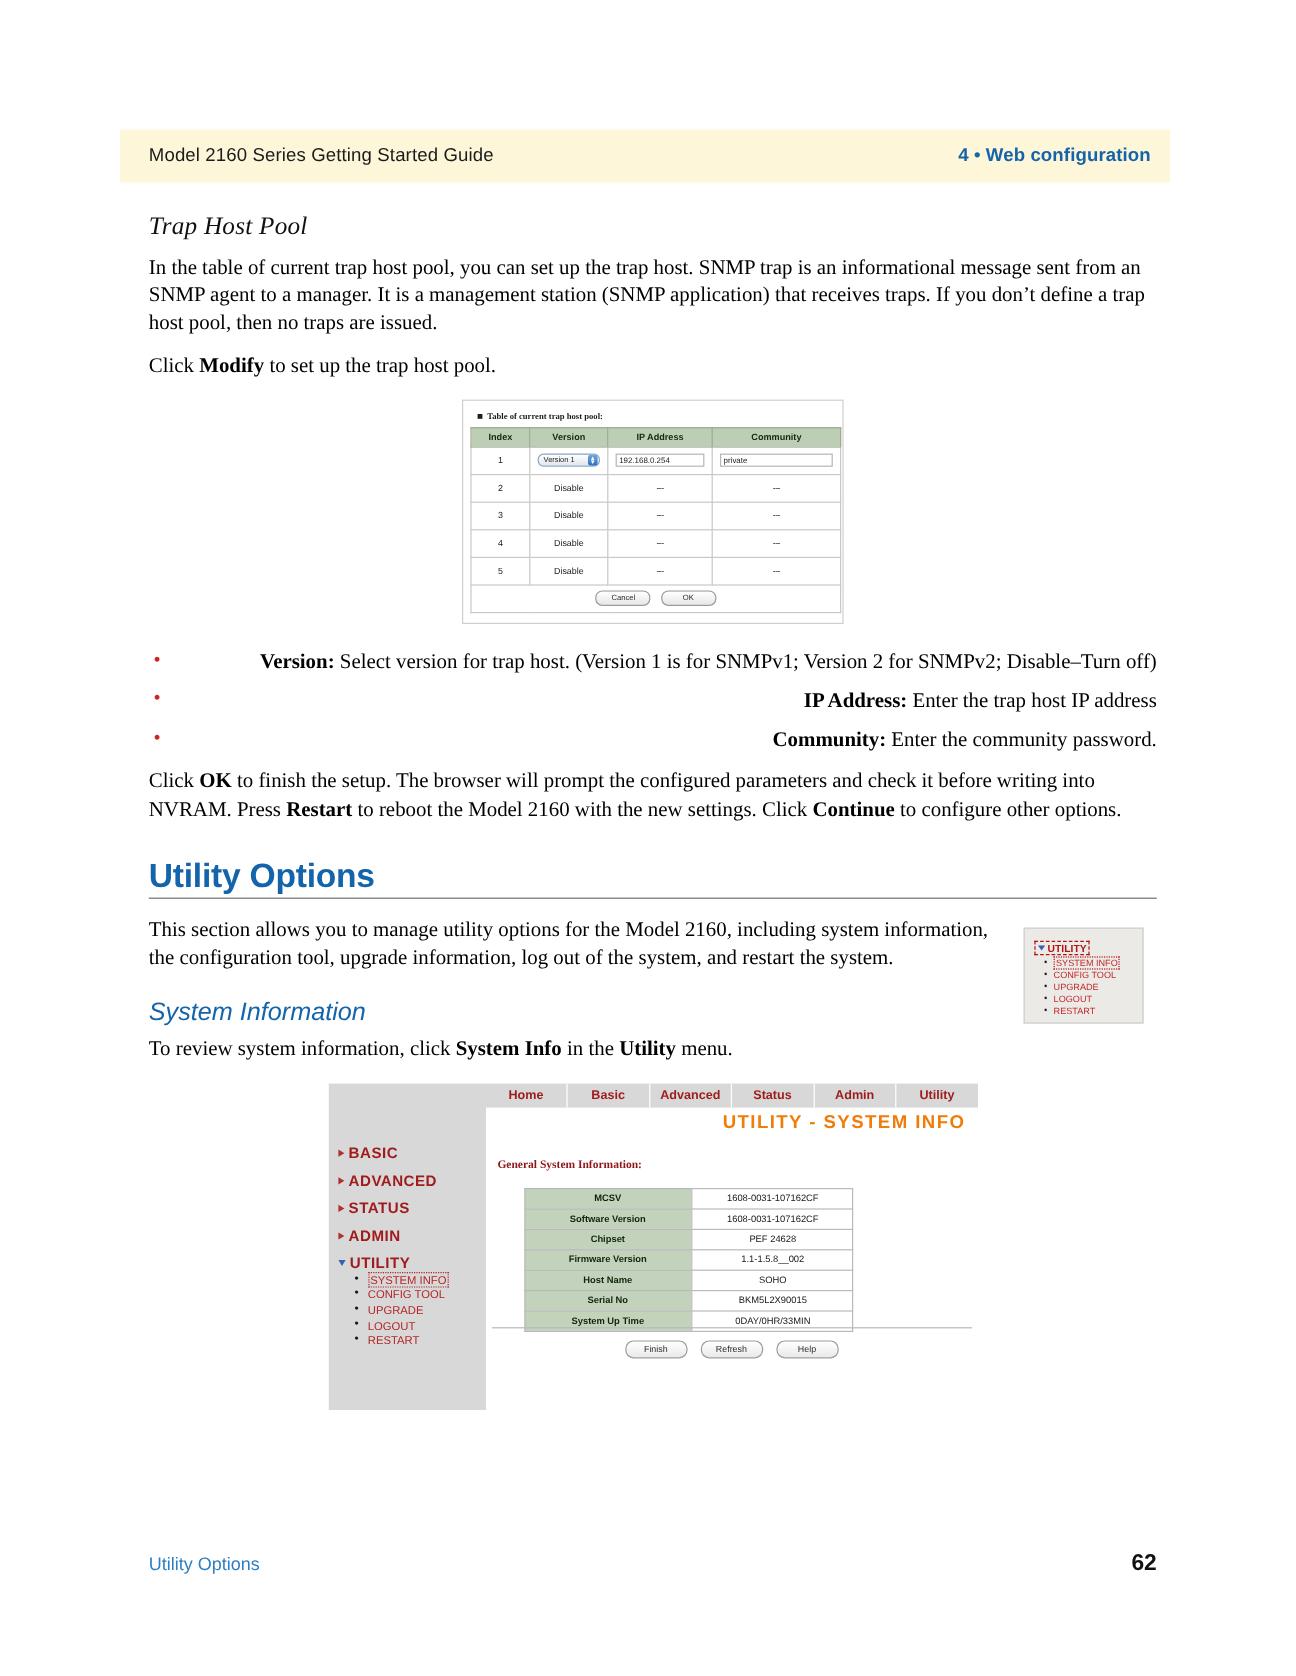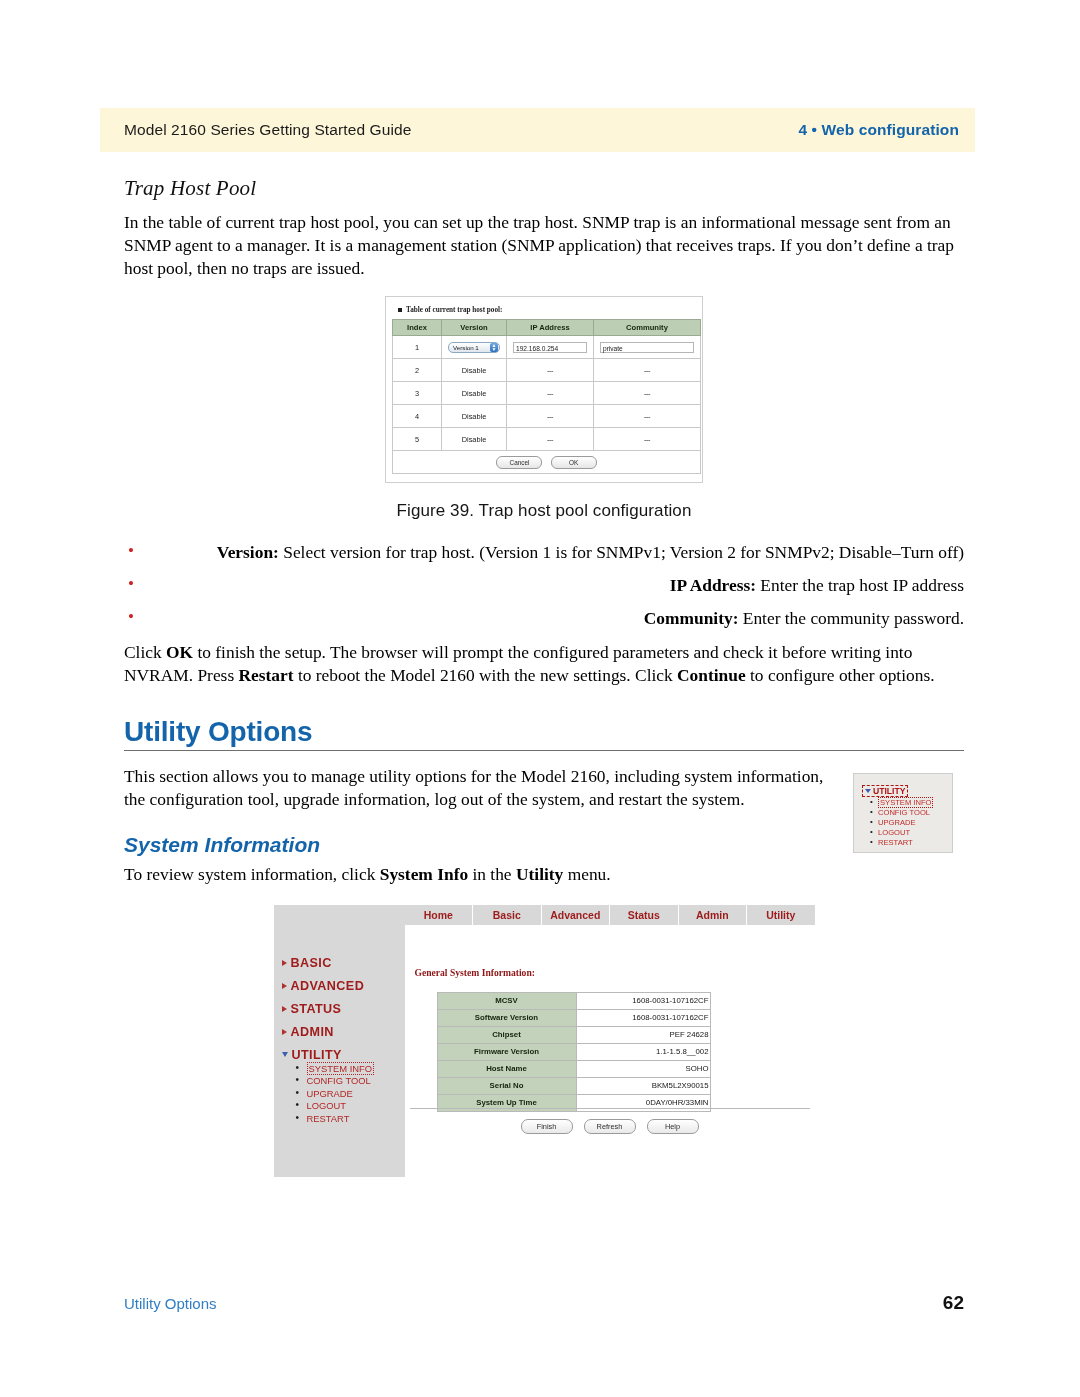--- a/index.html
+++ b/index.html
@@ -237,21 +237,21 @@
     height: 1.6px;
     background: #6e6e6e;
     width: 100%;
     margin-bottom: 14px;
   }
 
   h2.section {
     font-family: "Liberation Sans", sans-serif;
     font-style: italic;
     font-size: 21px;
-    font-weight: bold;
+    font-weight: normal;
     color: #1464ab;
     margin: 22px 0 6px 0;
   }
 
   
   .util-thumb {
     position: absolute;
     left: 853px;
     top: 773px;
     width: 100px;
@@ -380,21 +380,21 @@
     width: 136px;
     background: #c3d3bb;
     border: 1px solid #b9b9b9;
     text-align: center;
     font-weight: bold;
     color: #12240c;
   }
   table.sysinfo td.v {
     background: #ffffff;
     border: 1px solid #b9b9b9;
-    text-align: right;
+    text-align: center;
     padding-left: 3px;
     color: #161616;
   }
 
   .webui .hr {
     position: absolute;
     left: 136px; top: 203px;
     width: 400px;
     height: 1px;
     background: #b9b9b9;
@@ -496,20 +496,21 @@
   <div class="header-left">Model 2160 Series Getting Started Guide</div>
   <div class="header-right">4 • Web configuration</div>
 </div>
 
 <div class="content">
 
   <h3 class="sub-head">Trap Host Pool</h3>
 
   <p class="body">In the table of current trap host pool, you can set up the trap host. SNMP trap is an informational message sent from an SNMP agent to a manager. It is a management station (SNMP application) that receives traps. If you don’t define a trap host pool, then no traps are issued.</p>
 
+  <p class="body"><span>Click </span><b>Modify</b><span> to set up the trap host pool.</span></p>
 
   <div class="fig39-wrap">
     <div class="fig39">
       <div class="fig-legend">
         <span class="sq-bullet"></span>
         <span>Table of current trap host pool:</span>
       </div>
       <table class="trap">
         <thead>
           <tr>
@@ -563,21 +564,20 @@
             <td colspan="4">
               <span class="aqua-btn">Cancel</span>
               <span class="aqua-btn">OK</span>
             </td>
           </tr>
         </tbody>
       </table>
     </div>
   </div>
 
-  <p class="fig-caption">Figure 39. Trap host pool configuration</p>
 
   <ul class="dotlist">
     <li><b>Version:</b><span> Select version for trap host. (Version 1 is for SNMPv1; Version 2 for SNMPv2; Disable–Turn off)</span></li>
     <li><b>IP Address:</b><span> Enter the trap host IP address</span></li>
     <li><b>Community:</b><span> Enter the community password.</span></li>
   </ul>
 
   <p class="body"><span>Click </span><b>OK</b><span> to finish the setup. The browser will prompt the configured parameters and check it before writing into NVRAM. Press </span><b>Restart</b><span> to reboot the Model 2160 with the new settings. Click </span><b>Continue</b><span> to configure other options.</span></p>
 
   <h1 class="chapter">Utility Options</h1>
@@ -596,20 +596,21 @@
 
       <div class="navbar">
         <div class="navitem">Home</div>
         <div class="navitem">Basic</div>
         <div class="navitem">Advanced</div>
         <div class="navitem">Status</div>
         <div class="navitem">Admin</div>
         <div class="navitem">Utility</div>
       </div>
 
+      <div class="pagetitle">UTILITY - SYSTEM INFO</div>
 
       <div class="gensys">General System Information:</div>
 
       <table class="sysinfo">
         <tbody>
             <tr>
           <td class="k">MCSV</td>
           <td class="v">1608-0031-107162CF</td>
         </tr>
         <tr>

